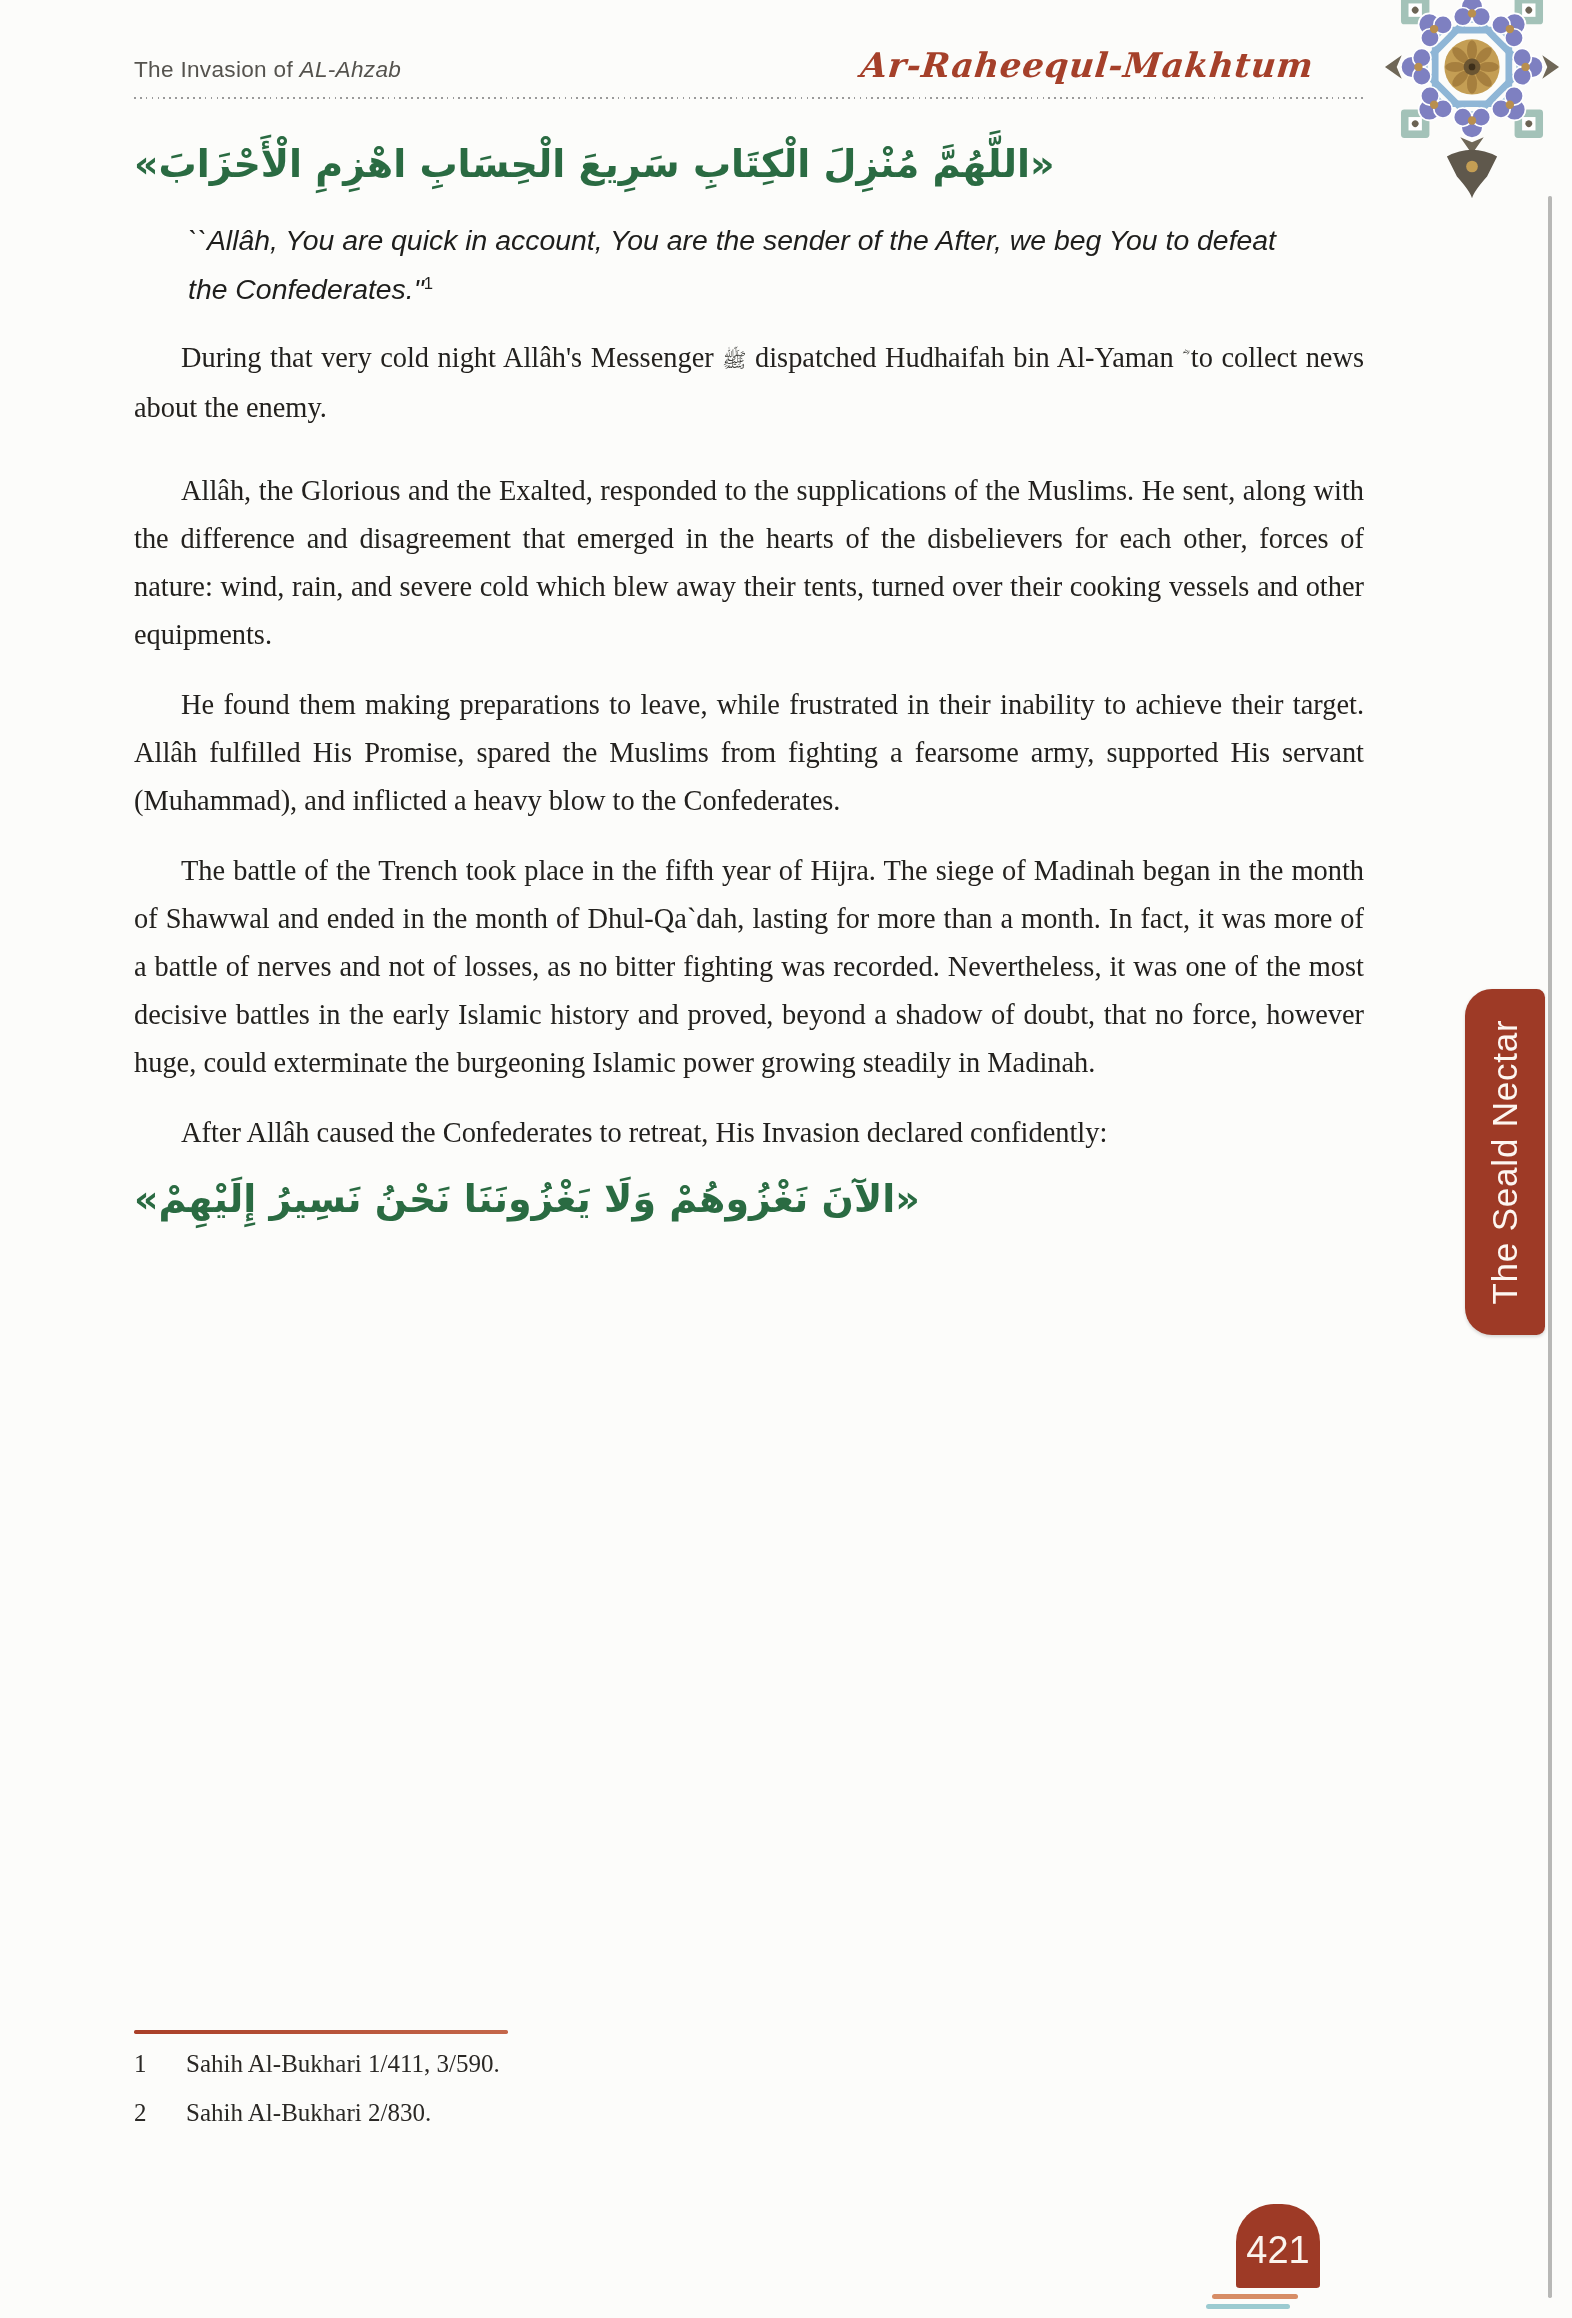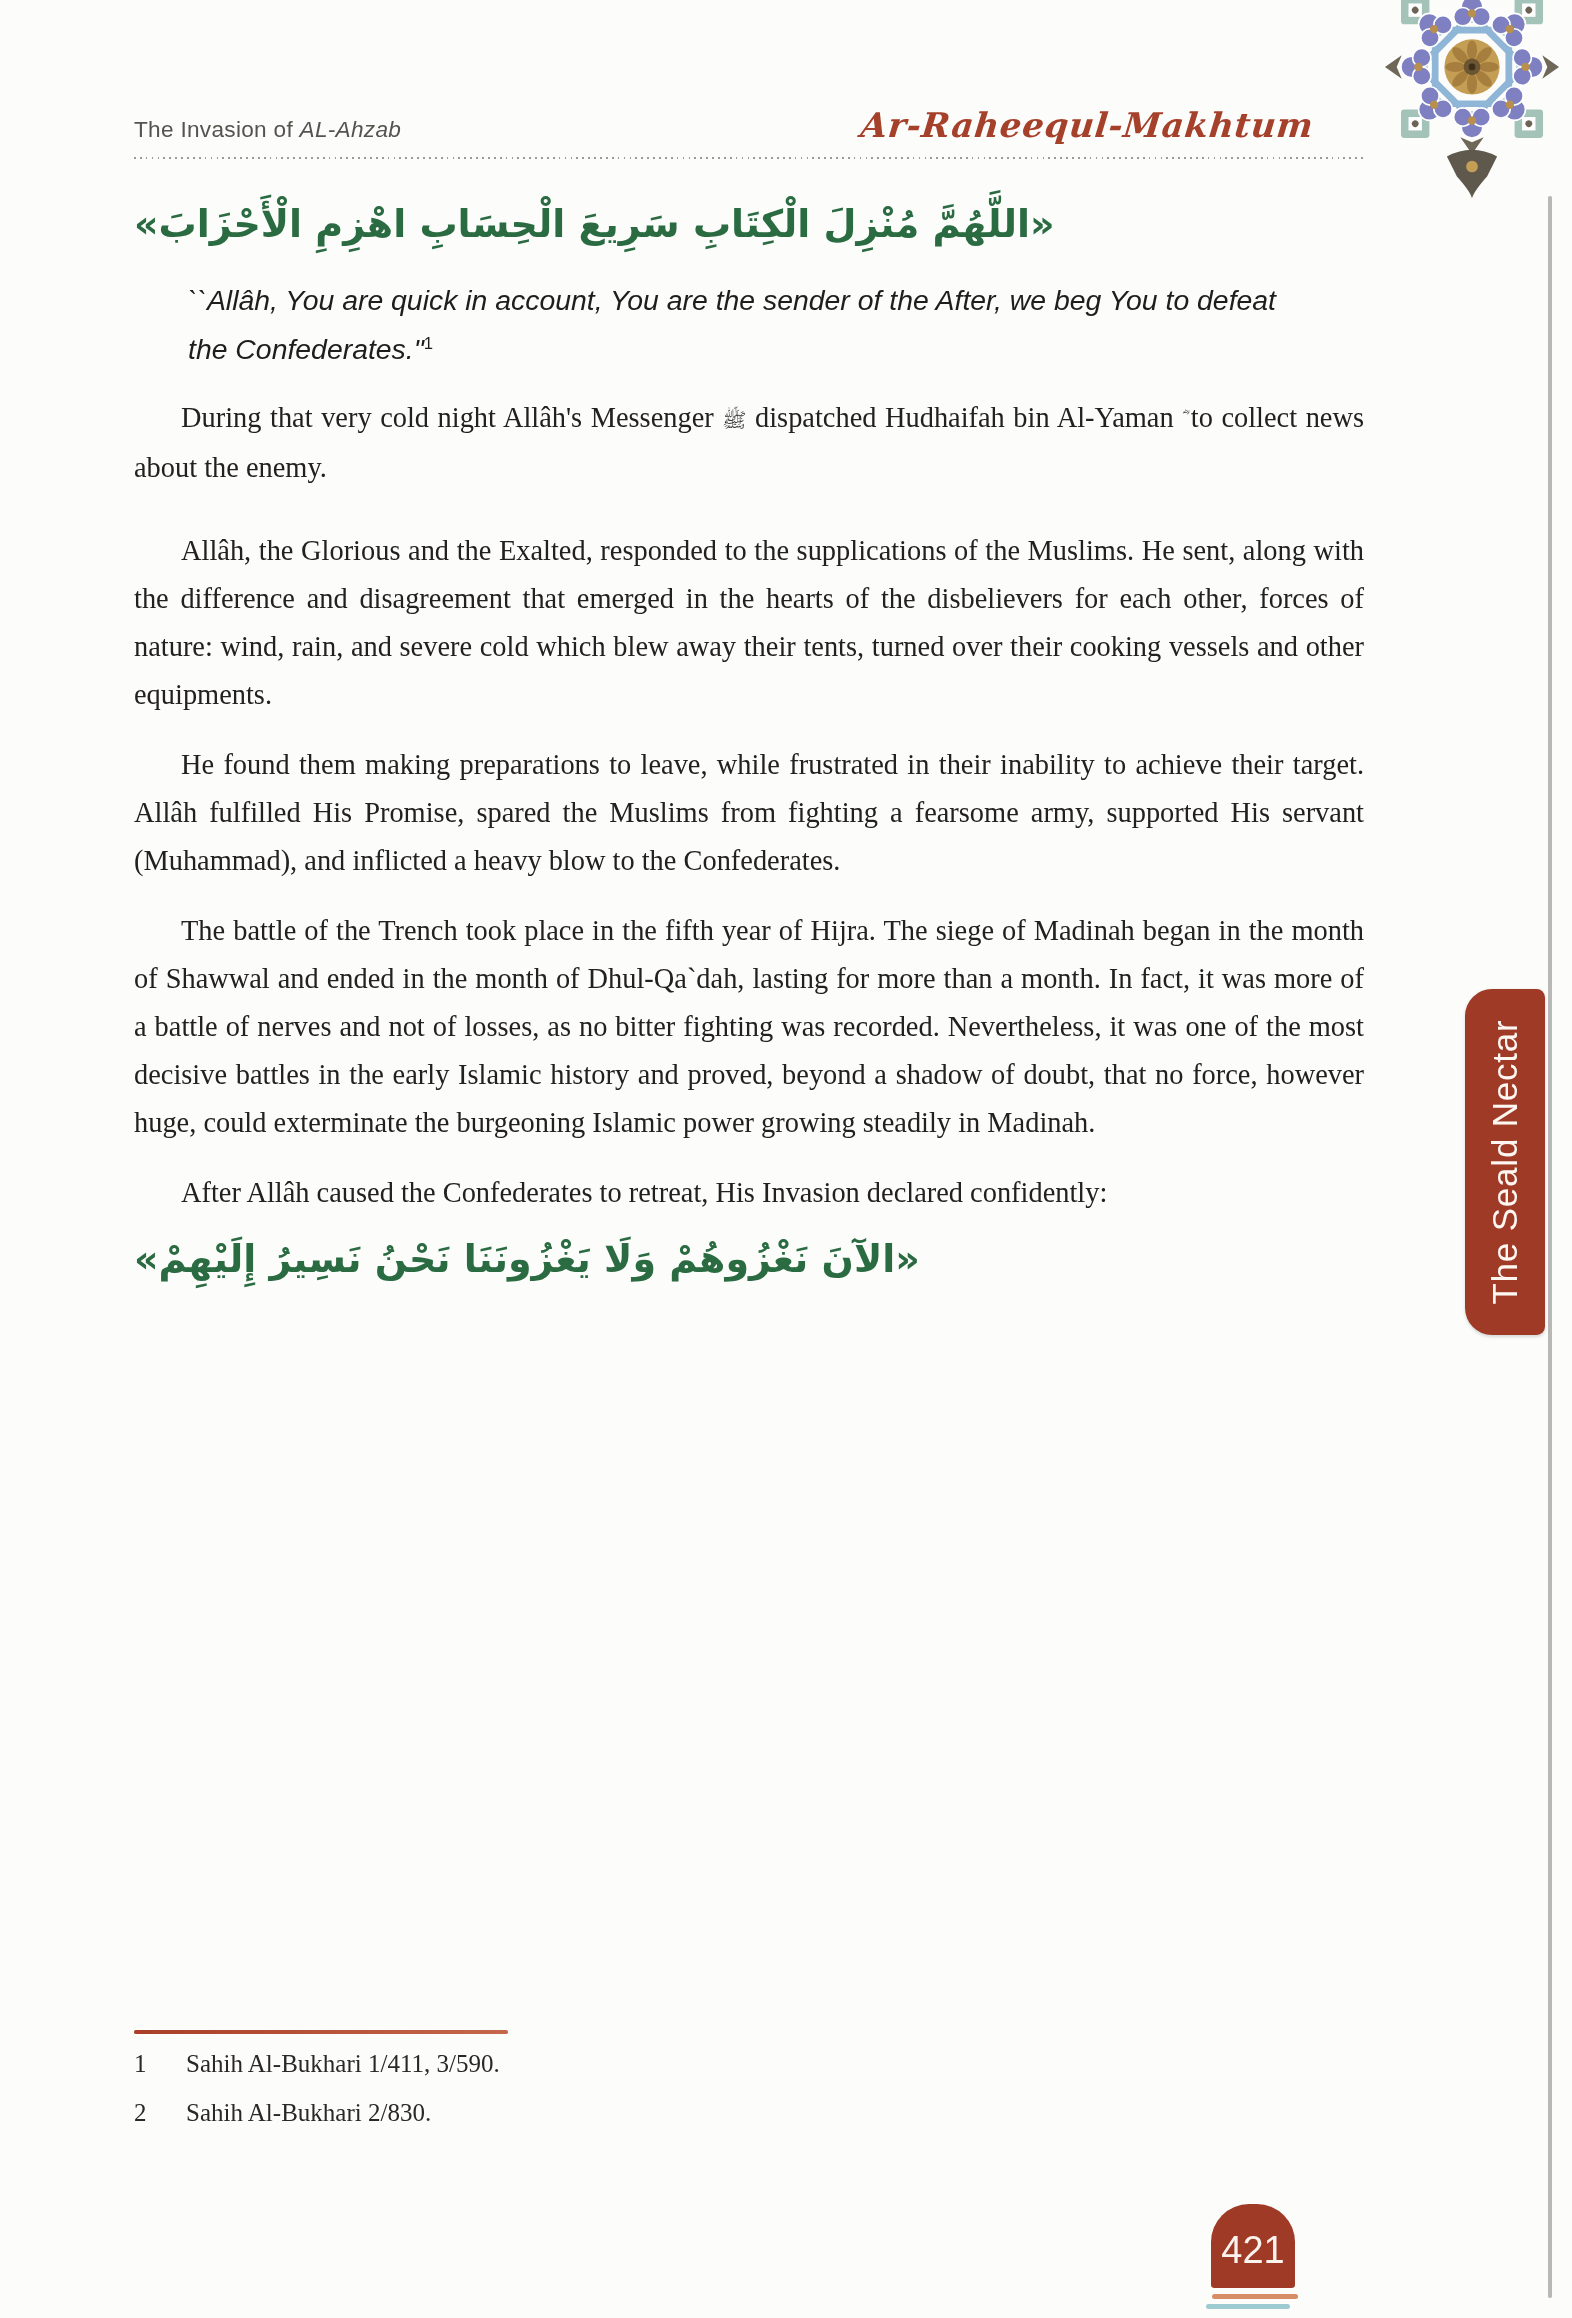--- a/index.html
+++ b/index.html
@@ -4,21 +4,21 @@
 <style>
   html,body { margin:0; padding:0; background:#ffffff; }
   .page {
     position:relative; width:1573px; height:2319px;
     background:#fcfcfa; overflow:hidden;
     font-family:"Liberation Serif",serif; color:#23211e;
   }
   .content { margin:0 209px 0 134px; }
 
   
-  .header-row { display:flex; justify-content:space-between; align-items:baseline; padding-top:105px; }
+  .header-row { display:flex; justify-content:space-between; align-items:baseline; padding-top:45px; }
   .header-left { font-family:"Liberation Sans",sans-serif; font-size:22.6px; color:#55534e; letter-spacing:0.3px; }
   .header-left .bk { font-style:italic; }
   .header-right {
     font-family:"DejaVu Serif",serif; font-style:italic; font-weight:bold;
     font-size:34px; color:#a5402a; letter-spacing:0.8px; margin-right:50px;
     transform:skewX(-6deg);
   }
   .dotted-rule { height:2.5px; margin-top:11.7px;
     background-image:repeating-linear-gradient(90deg,#9a9a9a 0 1.7px,transparent 1.7px 5.9px); }
 
@@ -49,21 +49,21 @@
 
   
   .side-tab { position:absolute; top:989px; right:28px; width:80px; height:346px;
     background:#9e3a26; border-radius:27px 8.4px 8.4px 27px;
     box-shadow:0 1.7px 3.3px rgba(0,0,0,.15); }
   .side-tab-label { position:absolute; left:-133px; top:133px; width:346px; height:80px;
     line-height:80px; text-align:center; transform:rotate(-90deg);
     color:#fdf6f1; font-family:"Liberation Sans",sans-serif; font-size:35px; letter-spacing:0.8px; }
 
   
-  .page-num-badge { position:absolute; left:1211px; top:2204px; width:84px; height:84px;
+  .page-num-badge { position:absolute; left:1236px; top:2204px; width:84px; height:84px;
     background:#9e3a26; border-radius:38px 38px 3.3px 3.3px;
     display:flex; align-items:center; justify-content:center; padding-top:8.4px; box-sizing:border-box;
     color:#fbf4ee; font-family:"Liberation Sans",sans-serif; font-size:38px; }
   .badge-underline { position:absolute; left:1212px; top:2294px; width:86px; height:5px;
     background:#d78d66; border-radius:2.5px; }
   .badge-underline-teal { position:absolute; left:1206px; top:2304px; width:84px; height:5px;
     background:#9ccbd1; border-radius:2.5px; }
 
   
   .page-edge-line { position:absolute; left:1548px; top:196px; width:4.2px; height:2102px;

